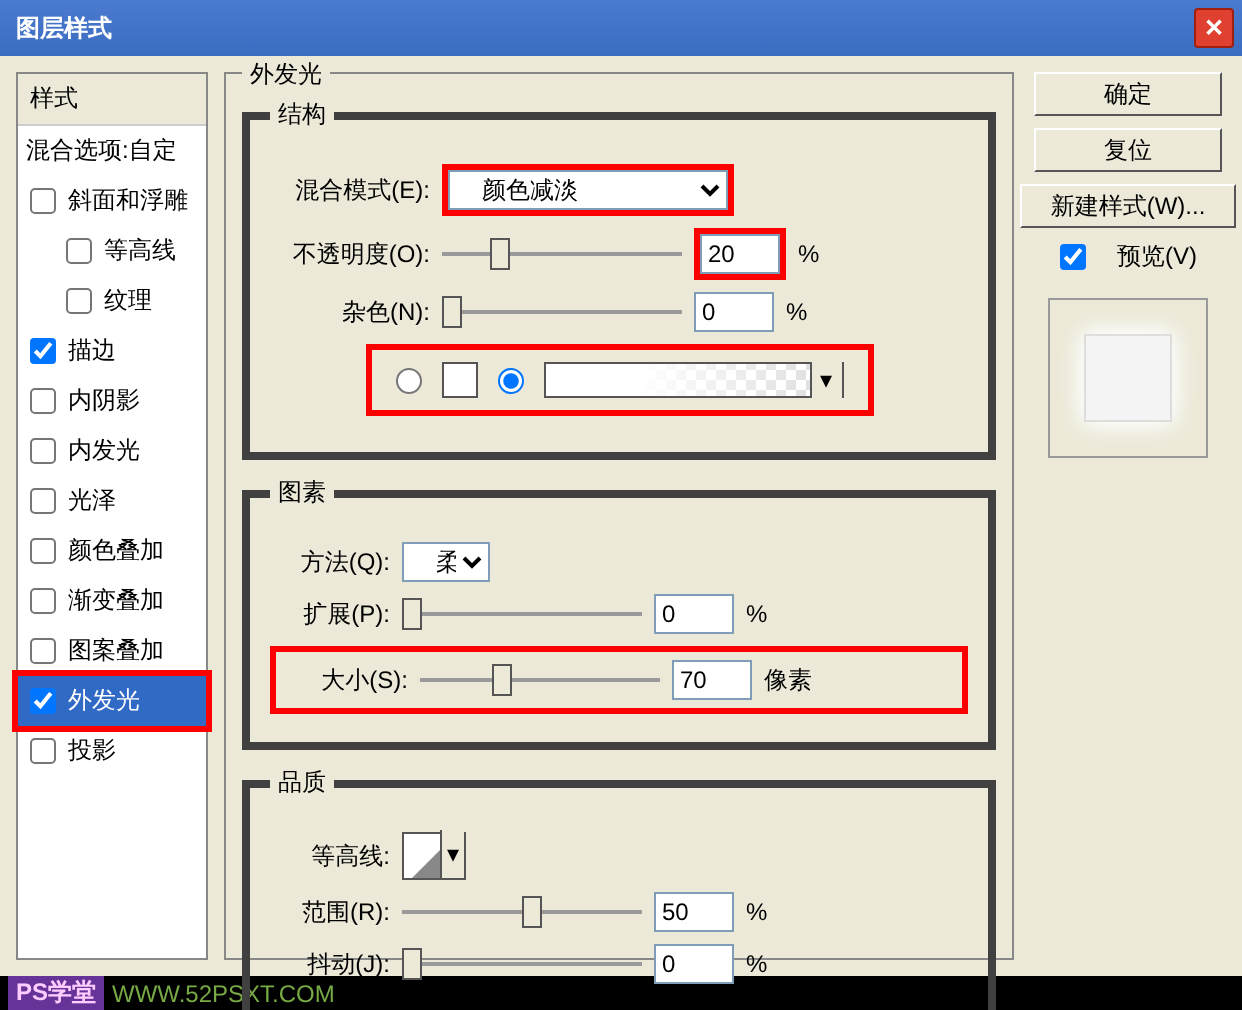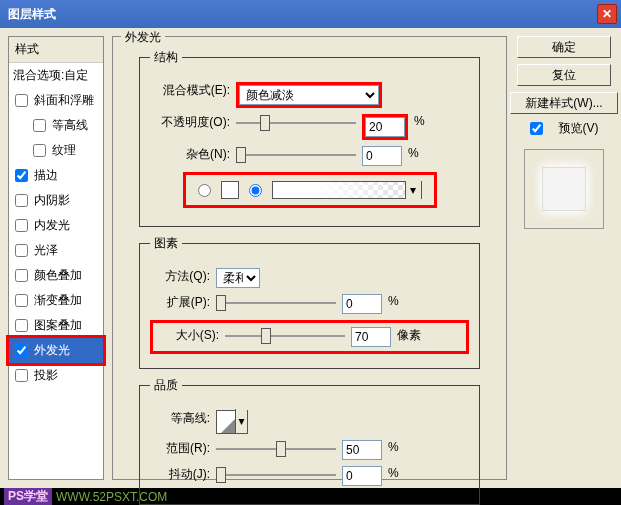--- a/index.html
+++ b/index.html
@@ -16,28 +16,28 @@
 .styles-header { background: #ece9d8; padding: 4px 6px; border-bottom: 1px solid #ccc; }
 .style-item { display: flex; align-items: center; padding: 4px 4px; gap: 4px; cursor: pointer; }
 .style-item.indent { padding-left: 22px; }
 .style-item.selected { background: #316ac5; color: #fff; }
 .style-item input[type=checkbox] { margin: 0 2px; }
 .red-box { border: 3px solid #f00; margin: -3px; }
 
 .center-panel { flex: 1; border: 1px solid #888; position: relative; padding: 4px 8px; }
 .center-panel > .panel-title { position: absolute; top: -8px; left: 8px; background: #ece9d8; padding: 0 4px; }
 
-fieldset.group { border: 1px solid #404040; margin: 8px 18px; padding: 10px 10px 12px; position: relative; }
+fieldset.group { border: 4px solid #404040; margin: 8px 0; padding: 10px 10px 12px; position: relative; }
 fieldset.group > legend { background: #ece9d8; padding: 0 4px; }
 
-.row { display: flex; align-items: flex-start; gap: 6px; margin: 6px 0; }
+.row { display: flex; align-items: center; gap: 6px; margin: 6px 0; }
 .row .label { width: 80px; text-align: right; }
 .row .label2 { width: 60px; text-align: right; }
 
-select { height: 20px; border: 1px solid #7f9db9; background: #fff; padding-left: 2px; }
+select { height: 20px; border: 1px solid #7f9db9; background: #fff; padding-left: 12px; }
 .slider { flex: 1; max-width: 120px; height: 18px; position: relative; }
 .slider-track { height: 2px; background: #999; position: absolute; top: 8px; left: 0; right: 0; }
 .slider-thumb { width: 10px; height: 16px; background: #ece9d8; border: 1px solid #555; position: absolute; top: 1px; }
 input[type=text] { width: 40px; height: 20px; border: 1px solid #7f9db9; text-align: left; padding: 0 3px; }
 
 .red-wrap { border: 3px solid #f00; display: inline-block; }
 .red-wrap.pad { padding: 2px; }
 
 .color-row { display: flex; align-items: center; gap: 10px; padding: 4px 10px; }
 .swatch-solid { width: 18px; height: 18px; border: 1px solid #555; background: #fff; }

